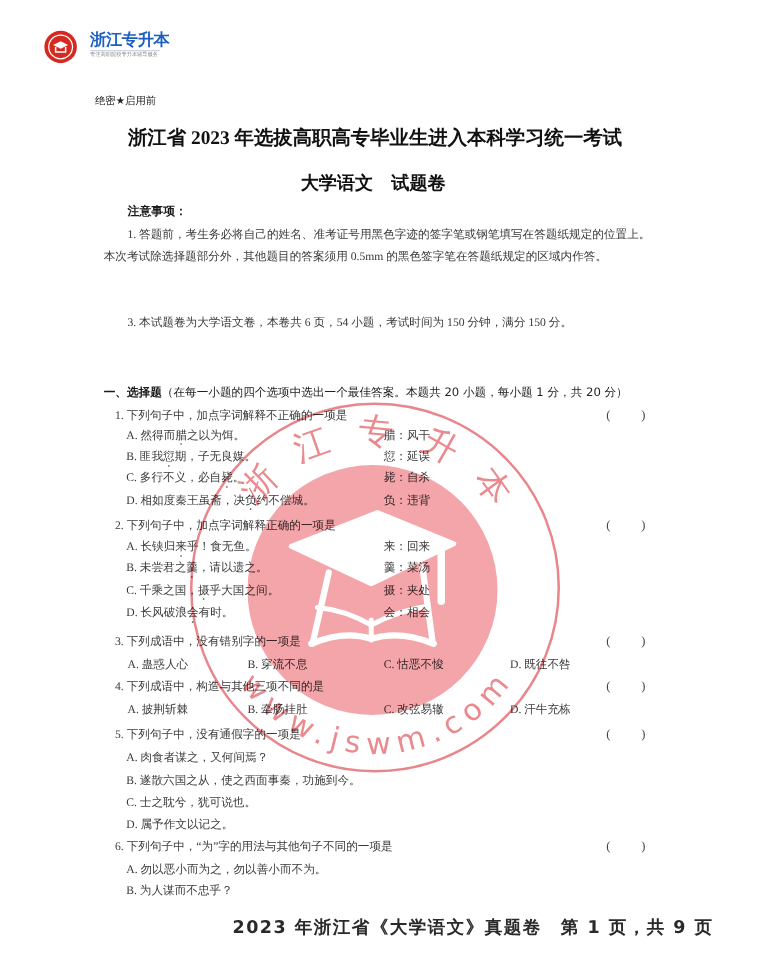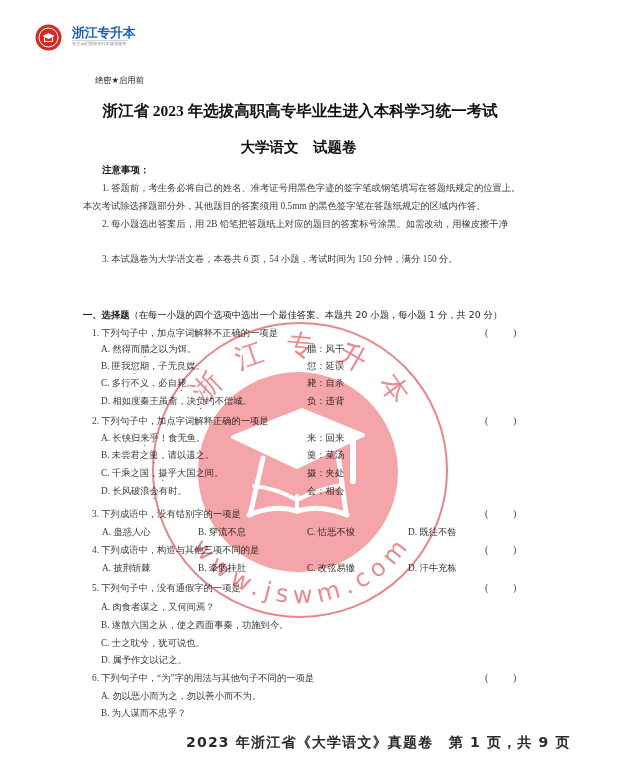--- a/index.html
+++ b/index.html
@@ -7,21 +7,21 @@
   .page { position: absolute; left: 0; top: 0; width: 626px; height: 568px; background: #ffffff; }
   .ln { position: absolute; white-space: nowrap; line-height: 14px; height: 14px;
         font-family: "Liberation Serif", "DejaVu Serif", serif; font-size: 9.3px; color: #3a3a3a; }
   .bold-sans { font-family: "DejaVu Sans", "Liberation Sans", sans-serif; font-weight: bold; color: #1a1a1a; }
   .em { text-emphasis: dot; -webkit-text-emphasis: dot; text-emphasis-position: under right; -webkit-text-emphasis-position: under; }
   .logo-name { position: absolute; left: 72px; top: 26px; font-family: "DejaVu Sans", sans-serif; font-weight: bold;
                font-size: 13px; line-height: 14px; color: #1d5fc1; white-space: nowrap; letter-spacing: -0.3px; }
   .logo-slogan { position: absolute; left: 72px; top: 41px; font-family: "DejaVu Sans", sans-serif; font-size: 4.2px;
                  line-height: 5px; color: #8a8a8a; white-space: nowrap; }
   .logo-rule { position: absolute; left: 72px; top: 40px; width: 56px; height: 1px; background: #c9d4e6; }
-  .secret { position: absolute; left: 95px; top: 74px; font-family: "DejaVu Sans", sans-serif; font-size: 8.3px;
+  .secret { position: absolute; left: 76px; top: 74px; font-family: "DejaVu Sans", sans-serif; font-size: 8.3px;
             line-height: 12px; color: #222; white-space: nowrap; }
   .title { position: absolute; left: 40px; width: 520px; top: 100px; text-align: center; line-height: 22px;
            font-family: "Liberation Serif", "DejaVu Serif", serif; font-weight: bold; font-size: 15.5px; color: #111; white-space: nowrap; }
   .subtitle { position: absolute; left: 60px; width: 477px; top: 137px; text-align: center; line-height: 20px;
               font-family: "Liberation Serif", "DejaVu Serif", serif; font-weight: bold; font-size: 14.5px; color: #111; white-space: nowrap; }
   .section-title { position: absolute; left: 60px; width: 474px; top: 285px; text-align: center; line-height: 14px;
                    font-family: "DejaVu Sans", sans-serif; font-weight: bold; font-size: 10.3px; color: #1a1a1a; white-space: nowrap; }
   .footer { position: absolute; left: 186px; top: 735px; line-height: 14px; white-space: nowrap;
             font-family: "DejaVu Sans", sans-serif; font-weight: bold; font-size: 14px; color: #2a2a2a; letter-spacing: 1.2px; }
   .paren { position: absolute; line-height: 14px; font-family: "Liberation Serif", serif; font-size: 10px; color: #444; }
@@ -43,21 +43,20 @@
   <div class="logo-rule"></div>
   <div class="logo-slogan">专注高职院校专升本辅导服务</div>
 
   <div class="secret">绝密★启用前</div>
   <div class="title">浙江省 2023 年选拔高职高专毕业生进入本科学习统一考试</div>
   <div class="subtitle">大学语文　试题卷</div>
 
   <div class="ln bold-sans" style="left:102px;top:163px;font-size:9.5px">注意事项：</div>
   <div class="ln" style="left:102px;top:181px">1. 答题前，考生务必将自己的姓名、准考证号用黑色字迹的签字笔或钢笔填写在答题纸规定的位置上。</div>
   <div class="ln" style="left:83px;top:199px">本次考试除选择题部分外，其他题目的答案须用 0.5mm 的黑色签字笔在答题纸规定的区域内作答。</div>
-  <div class="ln" style="left:102px;top:217px">2. 每小题选出答案后，用 2B 铅笔把答题纸上对应的题目的答案标号涂黑。如需改动，用橡皮擦干净</div>
   <div class="ln" style="left:102px;top:252px">3. 本试题卷为大学语文卷，本卷共 6 页，54 小题，考试时间为 150 分钟，满分 150 分。</div>
 
   <div class="ln bold-sans" style="left:83px;top:308px;font-size:9.3px">
     <span>一、选择题</span><span style="font-weight:normal;color:#222">（在每一小题的四个选项中选出一个最佳答案。本题共 20 小题，每小题 1 分，共 20 分）</span>
   </div>
 
   <div class="ln" style="left:92px;top:326px"><span>1.</span> <span>下列句子中，加点字词解释不正确的一项是</span></div>
   <span class="paren" style="left:485px;top:326px">(</span>
   <span class="paren" style="left:513px;top:326px">)</span>
 

